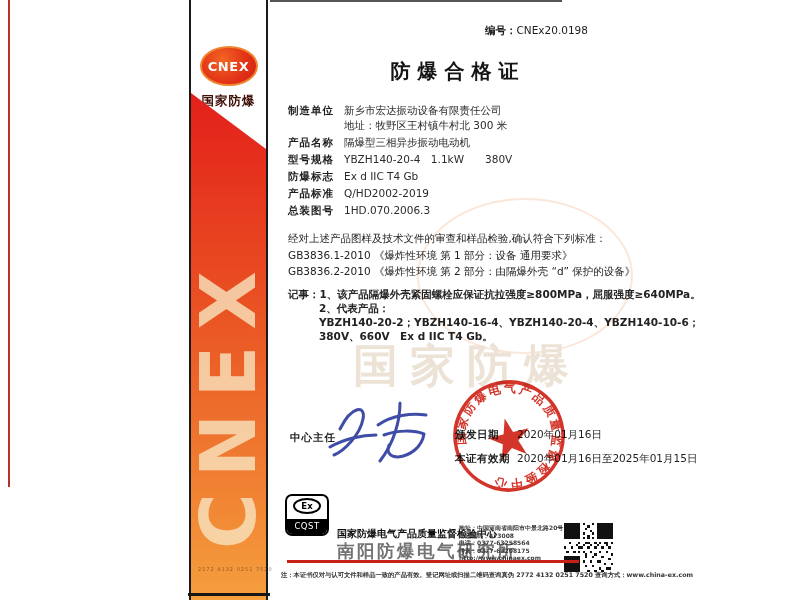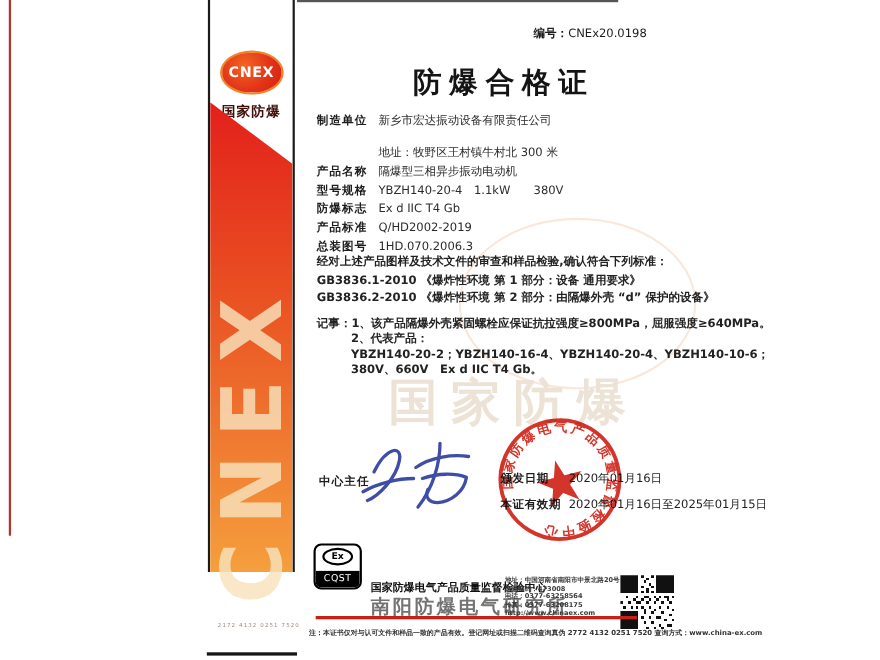--- a/index.html
+++ b/index.html
@@ -11,21 +11,21 @@
   }
   .abs{position:absolute;}
 
   
   .left-line{left:8px;top:0;width:2px;height:487px;background:#b5322a;}
 
   
   .top-line{left:270px;top:0;width:292px;height:2px;background:#2b2b2b;opacity:.8;}
 
   
-  .sidebar{left:189px;top:0;width:79px;height:520px;background:#fff;
+  .sidebar{left:189px;top:0;width:79px;height:600px;background:#fff;
     border-left:2px solid #1a1a1a;border-right:2px solid #1a1a1a;box-sizing:border-box;}
   .logo-oval{margin:46px auto 0;width:58px;height:40px;border-radius:50%;
     background:radial-gradient(circle at 38% 32%,#f26522 0%,#e23418 55%,#d21f12 100%);
     border:2px solid #f0832c;box-sizing:border-box;
     display:flex;align-items:center;justify-content:center;}
   .logo-oval span{color:#fff;font-weight:800;font-size:13px;letter-spacing:.5px;}
   .logo-caption{text-align:center;margin-top:7px;font-size:12.5px;font-weight:700;color:#401008;letter-spacing:1px;}
   .sidebar-red{position:absolute;left:0;right:0;top:93px;bottom:0;
     background:linear-gradient(180deg,#e3201b 0%,#e94f22 40%,#f59f3d 100%);
     clip-path:polygon(0 0,100% 56px,100% 100%,0 100%);}
@@ -35,30 +35,30 @@
     letter-spacing:16px;color:rgba(248,226,188,0.82);z-index:2;}
   .sidebar-code{position:absolute;left:7px;top:566px;font-size:5px;
     color:rgba(80,50,30,0.6);letter-spacing:1px;z-index:3;white-space:nowrap;}
   .sidebar-bottom-line{left:188px;top:593px;width:82px;height:3px;background:#161616;}
 
   
   .main{left:267px;top:0;width:533px;height:600px;}
   .cert-no{position:absolute;left:218px;top:24px;font-size:10.5px;color:#1c1c1c;white-space:nowrap;}
   .cert-no .lbl{font-weight:700;}
   .title{position:absolute;left:60px;top:58px;width:262px;text-align:center;
-    font-size:26px;font-weight:800;letter-spacing:7px;color:#141414;white-space:nowrap;}
+    font-size:20px;font-weight:800;letter-spacing:7px;color:#141414;white-space:nowrap;}
 
   .fields{position:absolute;left:21px;top:104px;font-size:10.5px;z-index:1;}
   .frow{display:flex;line-height:13px;margin-bottom:4px;white-space:nowrap;}
-  .frow.tight{margin-bottom:16px;}
+  .frow.tight{margin-bottom:2px;}
   .flabel{width:56px;flex:none;font-weight:700;color:#1d1d1d;letter-spacing:1px;}
   .fvalue{font-weight:500;color:#2b2b2b;}
 
   .standards{position:absolute;left:21px;top:230px;font-size:10.5px;line-height:16.5px;
-    font-weight:700;color:#222;white-space:nowrap;z-index:1;}
+    font-weight:400;color:#222;white-space:nowrap;z-index:1;}
   .notes{position:absolute;left:21px;top:287px;font-size:10.5px;line-height:14px;
     font-weight:600;color:#222;white-space:nowrap;z-index:1;}
   .notes .ind{padding-left:31px;}
 
   .wm-text{position:absolute;left:86px;top:336px;font-size:45px;font-weight:800;
     letter-spacing:12px;color:#ece3d6;z-index:0;white-space:nowrap;}
   .wm-ellipse{position:absolute;left:150px;top:198px;width:212px;height:152px;
     border:2px solid rgba(242,176,128,0.30);border-radius:50%;z-index:0;}
 
   .director{position:absolute;left:23px;top:431px;font-size:10.5px;font-weight:700;color:#1d1d1d;letter-spacing:1px;z-index:1;}

